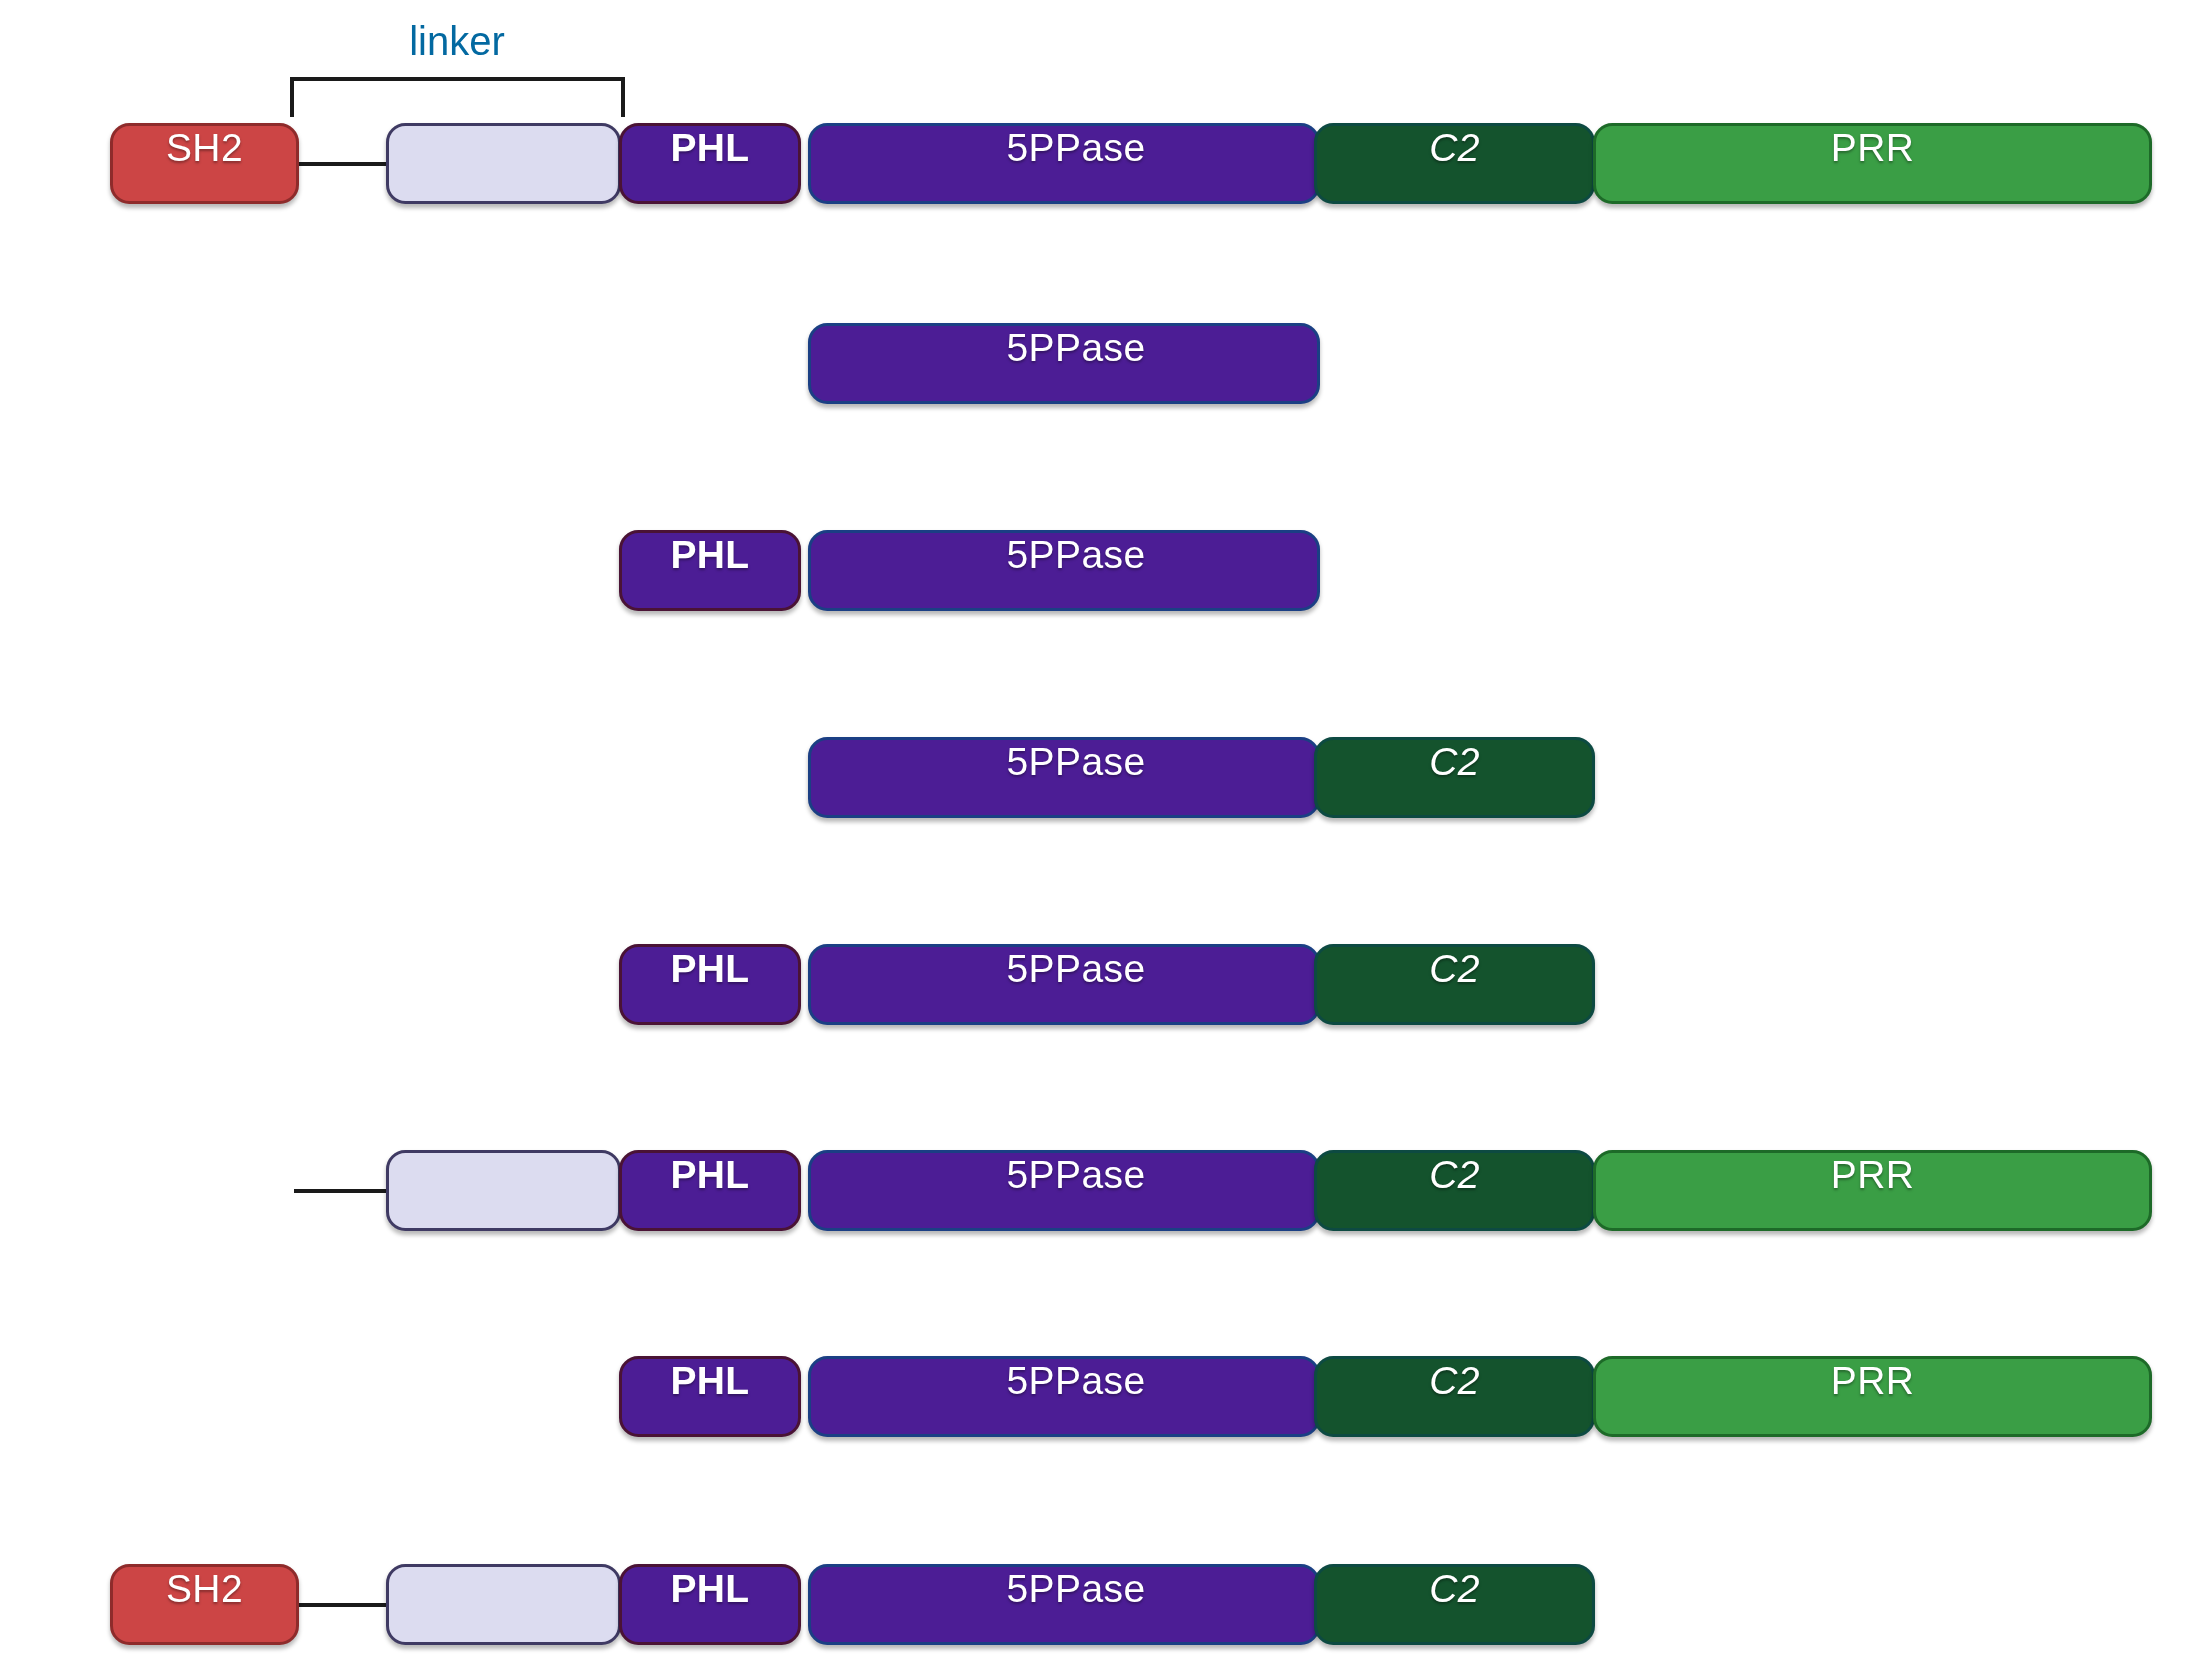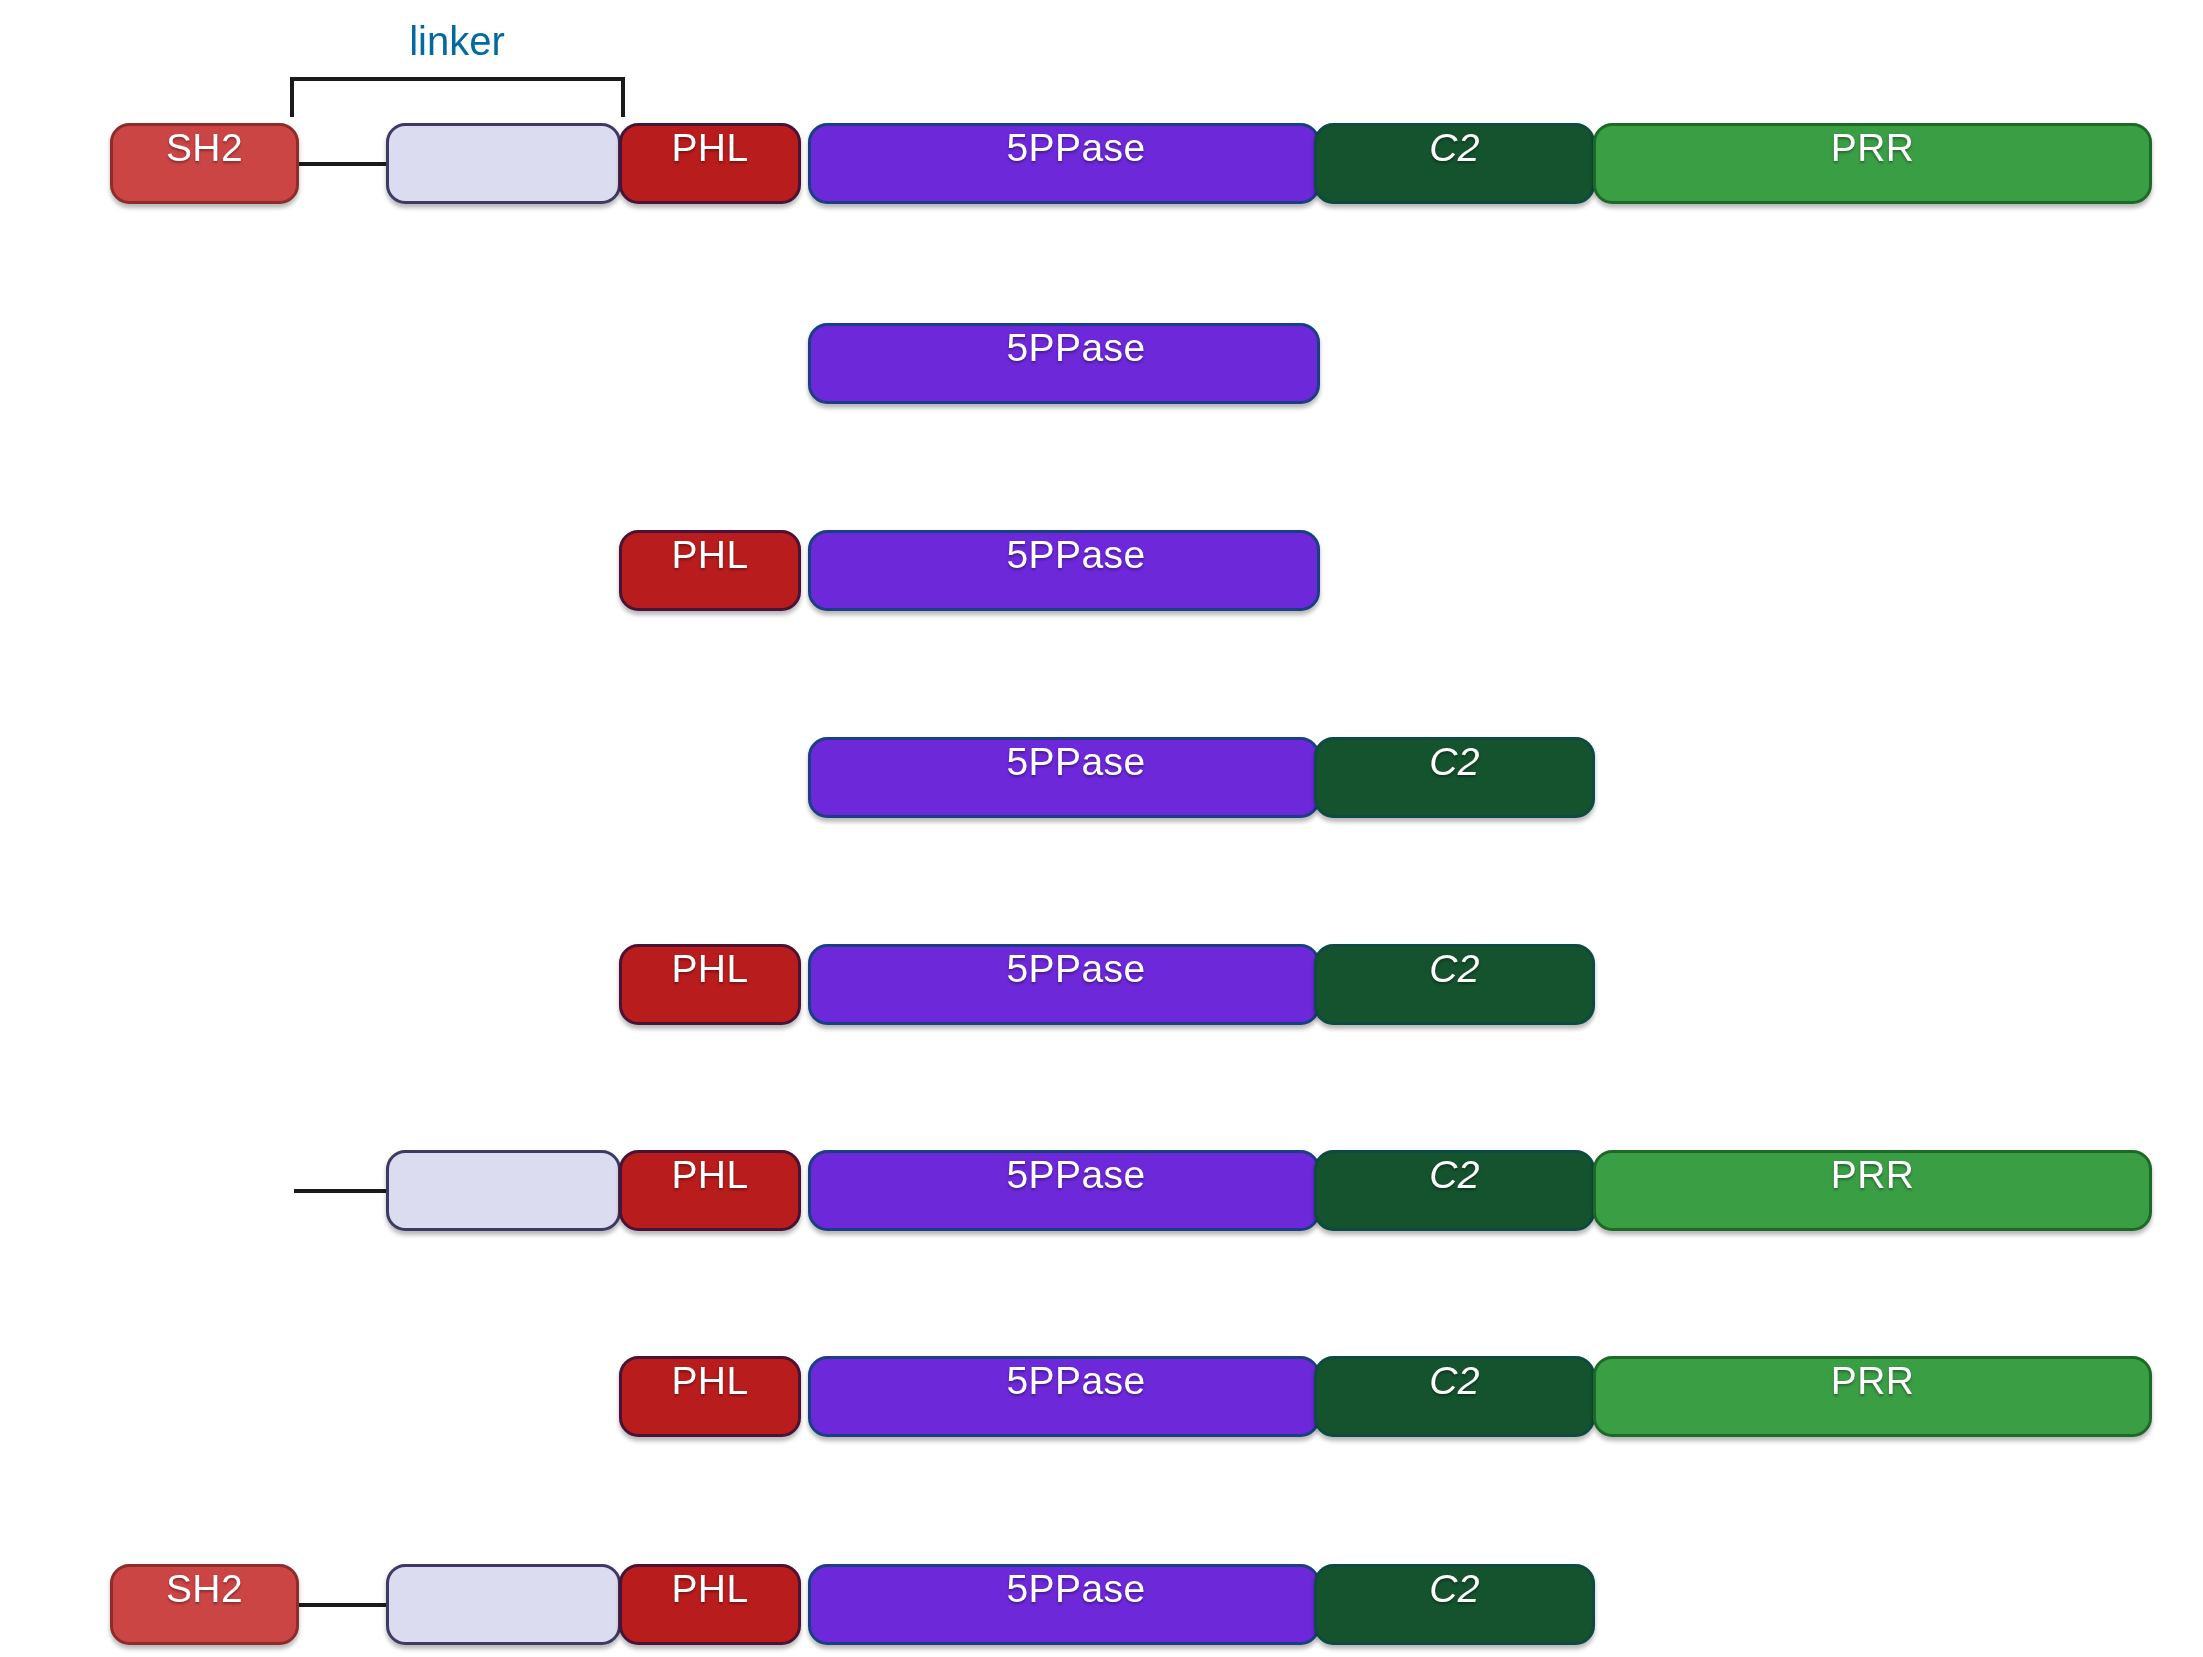--- a/index.html
+++ b/index.html
@@ -49,25 +49,26 @@
   }
   .domain.sh2 {
     background: #cc4545;
     border-color: #8e2b2b;
   }
   .domain.linkerbox {
     background: #dcdcf0;
     border-color: #3f3a63;
   }
   .domain.phl {
-    background: #b91c1c;
+    background: #4c1d95;
     border-color: #4a1335;
+    font-weight: bold;
   }
   .domain.ppase {
-    background: #6d28d9;
+    background: #4c1d95;
     border-color: #1b3f84;
     padding-left: 24px;
   }
   .domain.c2 {
     background: #14532d;
     border-color: #0d4a42;
     font-style: italic;
   }
   .domain.prr {
     background: #3a9e45;

